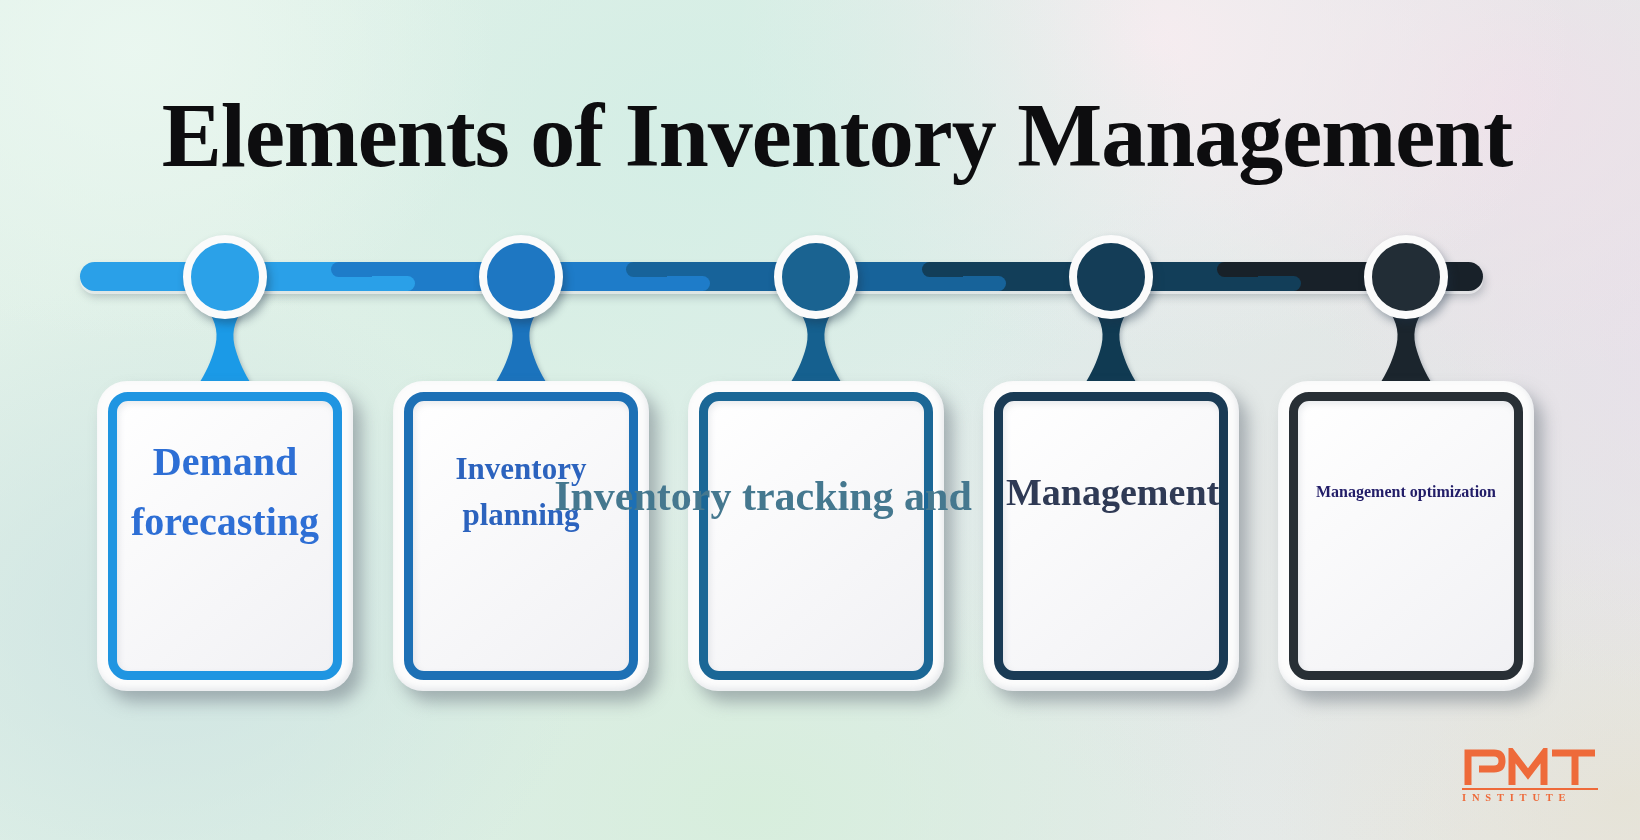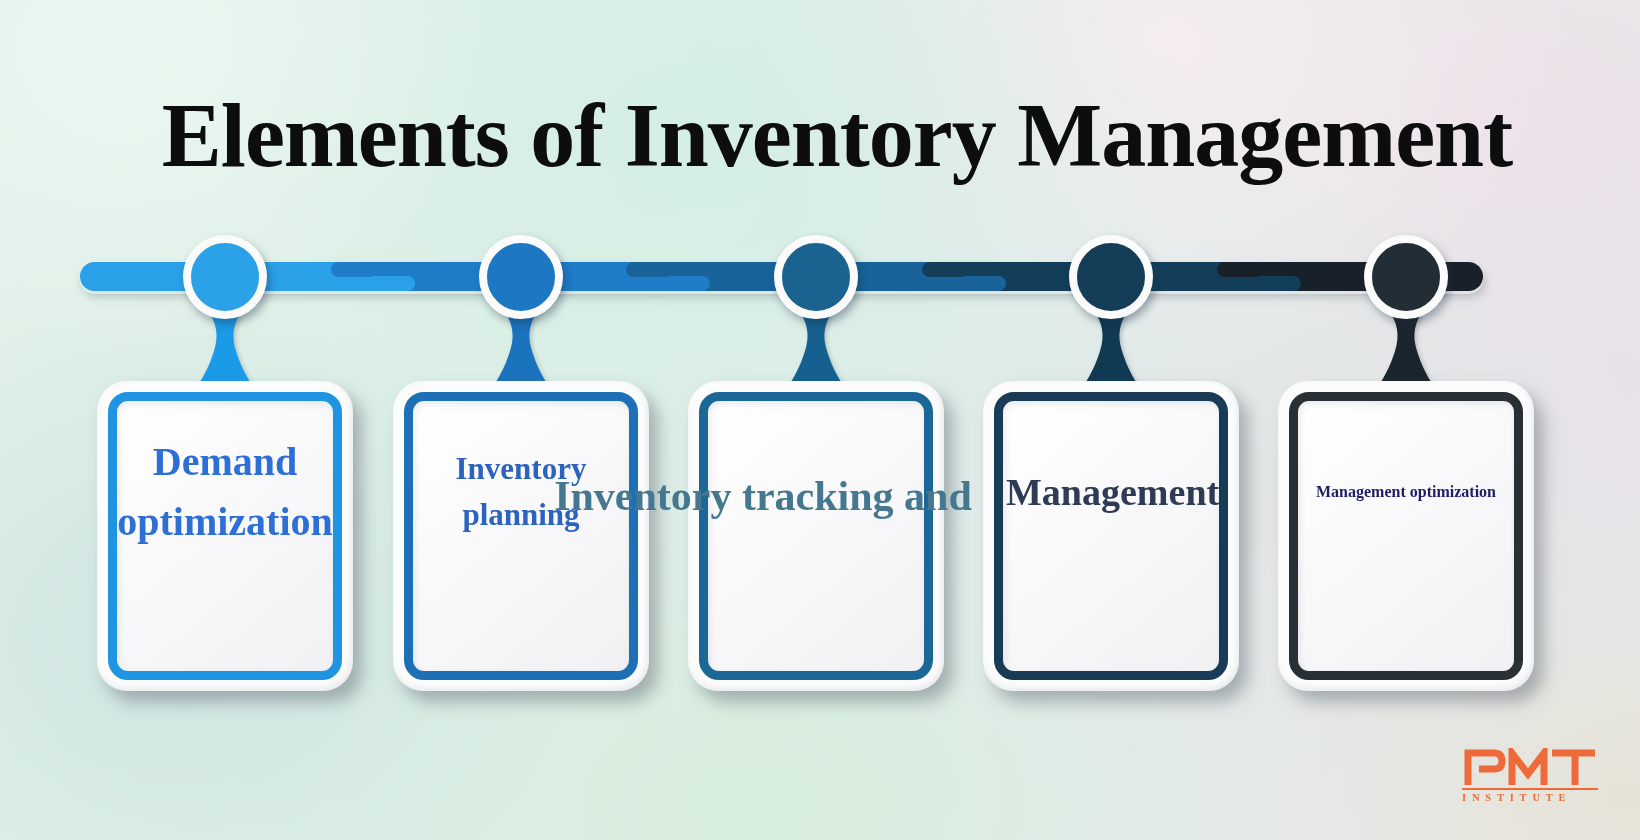--- a/index.html
+++ b/index.html
@@ -90,21 +90,21 @@
 
   <div class="item" style="left: 97px; --node: #2ba1e8; --stem: #1b9ae7; --border: #1f95e1; --text: #2e6fd5;">
     <div class="stem">
       <svg width="56" height="78" viewBox="0 0 56 78">
           <path fill="currentColor" d="M9,0 C20,16 22,28 17,44 C14,54 9,66 1,78 L55,78 C47,66 42,54 39,44 C34,28 36,16 47,0 Z"></path>
         </svg>
     </div>
     <div class="node"></div>
     <div class="card">
       <div class="card-inner">
-        <div class="card-label">Demand optimization</div>
+        <div class="card-label">Demand forecasting</div>
       </div>
     </div>
   </div>
 
   <div class="item" style="left: 393px; --node: #1e77c2; --stem: #1b73bd; --border: #1d70b5; --text: #2c63be;">
     <div class="stem">
       <svg width="56" height="78" viewBox="0 0 56 78">
           <path fill="currentColor" d="M9,0 C20,16 22,28 17,44 C14,54 9,66 1,78 L55,78 C47,66 42,54 39,44 C34,28 36,16 47,0 Z"></path>
         </svg>
     </div>

